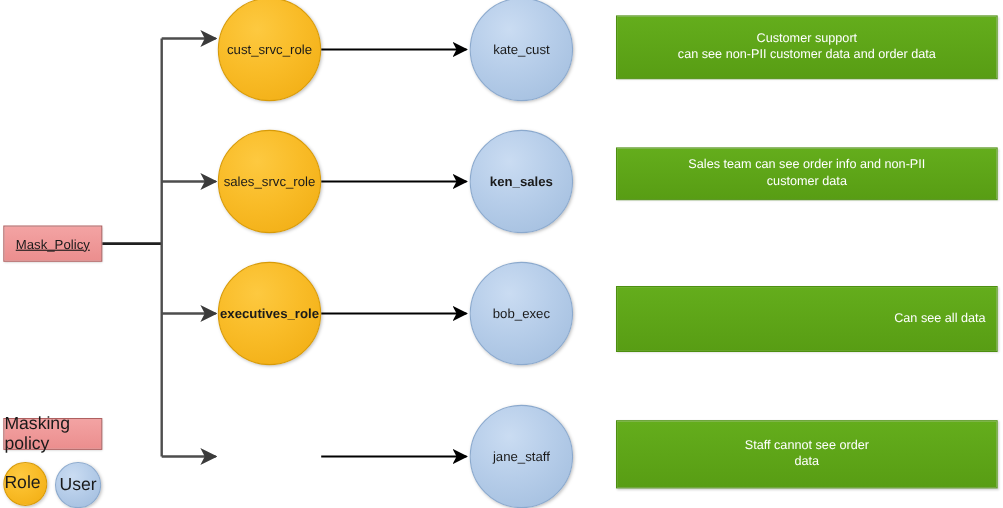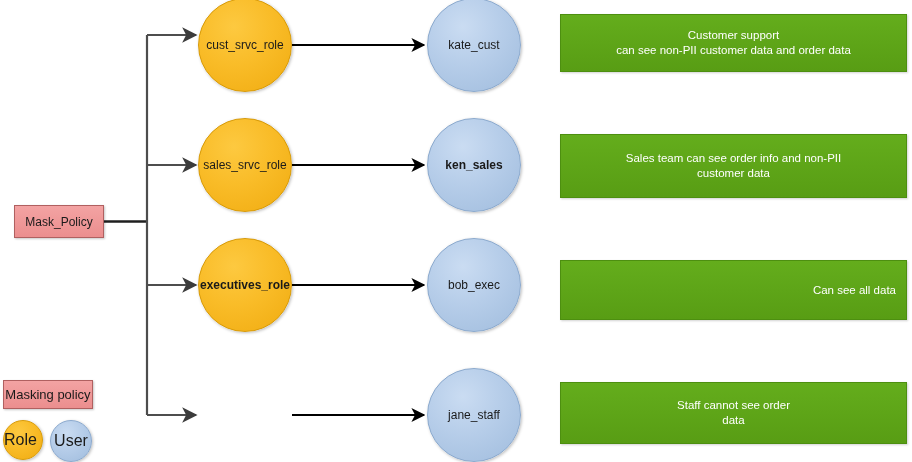--- a/index.html
+++ b/index.html
@@ -35,24 +35,25 @@
     border: 1px solid #b06060;
     color: #1a1a1a;
     font-size: 12px;
     display: flex;
     align-items: center;
     justify-content: center;
     text-align: center;
     box-shadow: 1px 1px 2px rgba(0,0,0,0.22);
   }
   #mask-policy-node {
-    left: 14px;
+    left: 3px;
     top: 205px;
     width: 90px;
     height: 33px;
+    text-decoration: underline;
   }
   
   .node-circle {
     position: absolute;
     box-sizing: border-box;
     border-radius: 50%;
     display: flex;
     align-items: center;
     justify-content: center;
     text-align: center;
@@ -105,21 +106,21 @@
   #legend-policy-swatch {
     position: absolute;
     left: 3px;
     top: 5px;
     width: 90px;
     height: 29px;
     box-sizing: border-box;
     background: linear-gradient(to bottom, #f3a3a3 0%, #eb8e8e 100%);
     border: 1px solid #b06060;
     color: #1a1a1a;
-    font-size: 13px;
+    font-size: 16px;
     display: flex;
     align-items: center;
     justify-content: center;
     box-shadow: 1px 1px 2px rgba(0,0,0,0.22);
   }
   #legend-role-swatch {
     position: absolute;
     left: 3px;
     top: 45px;
     width: 40px;
@@ -210,21 +211,21 @@
     <span>jane_staff</span>
   </div>
   <div class="node-circle user-circle" style="top:238px;">
     <span>bob_exec</span>
   </div>
 
   <div class="desc-box" style="top:14px; height:58px;justify-content:center;">
     <span>Customer support
 can see non-PII customer data and order data</span>
   </div>
-  <div class="desc-box" style="top:134px; height:64px;">
+  <div class="desc-box" style="top:134px; height:48px;">
     <span>Sales team can see order info and non-PII
 customer data</span>
   </div>
   <div class="desc-box" style="top:260px; height:60px;justify-content:flex-end;">
     <span>Can see all data</span>
   </div>
   <div class="desc-box" style="top:382px; height:62px;">
     <span>Staff cannot see order
 data</span>
   </div>

